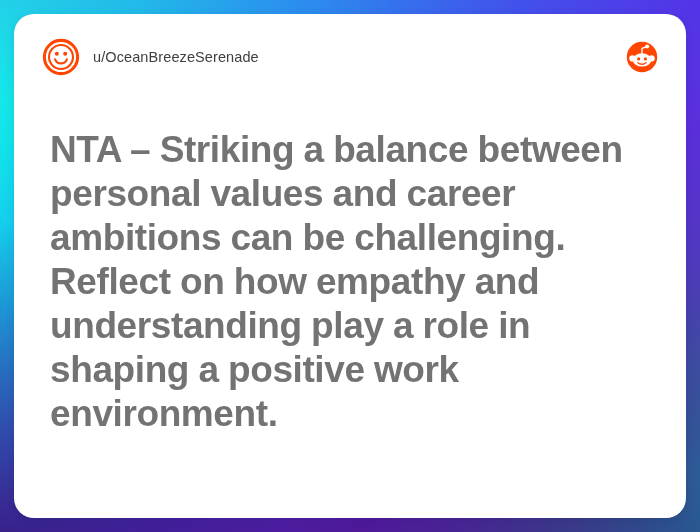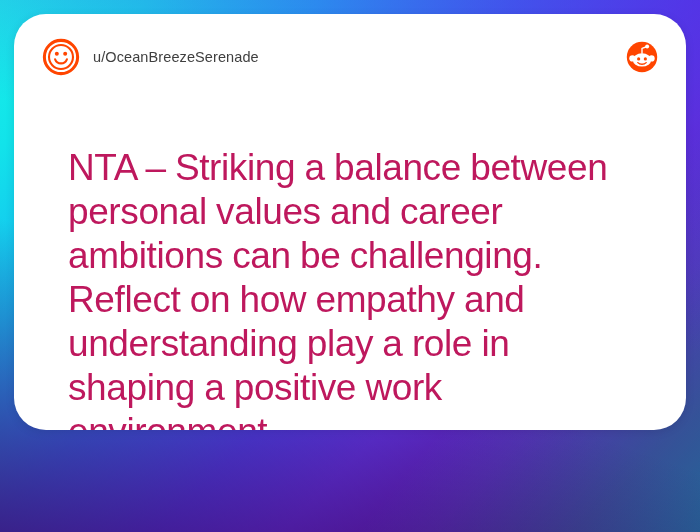--- a/index.html
+++ b/index.html
@@ -46,24 +46,24 @@
       linear-gradient(20deg, rgba(60,0,95,0.70) 0%, rgba(60,0,95,0.0) 40%),
       linear-gradient(310deg, rgba(0,255,235,0.40) 0%, rgba(0,255,235,0.0) 30%);
   }
 
   
   #card {
     position: absolute;
     left: 14px;
     top: 14px;
     width: 672px;
-    height: 416px;
+    height: 504px;
     box-sizing: border-box;
     background: #ffffff;
-    border-radius: 32px;
+    border-radius: 20px;
     box-shadow: 0 2px 10px rgba(0,0,0,0.10);
     overflow: hidden;
   }
 
   
   #card-header {
     display: flex;
     align-items: center;
     justify-content: space-between;
     padding: 24px 28px 0 28px;
@@ -99,24 +99,24 @@
 
   
   #card-body {
     padding: 52px 34px 0 36px;
     box-sizing: border-box;
   }
 
   #post-text {
     font-size: 37px;
     line-height: 1.19;
-    color: #be185d;
+    color: #737373;
     letter-spacing: -0.4px;
-    font-weight: 400;
-    margin: 18px;
+    font-weight: 700;
+    margin: 0;
     word-spacing: -0.5px;
   }
 </style>
 </head>
 <body>
 
 <div id="stage">
 
   <div id="backdrop"></div>
 

